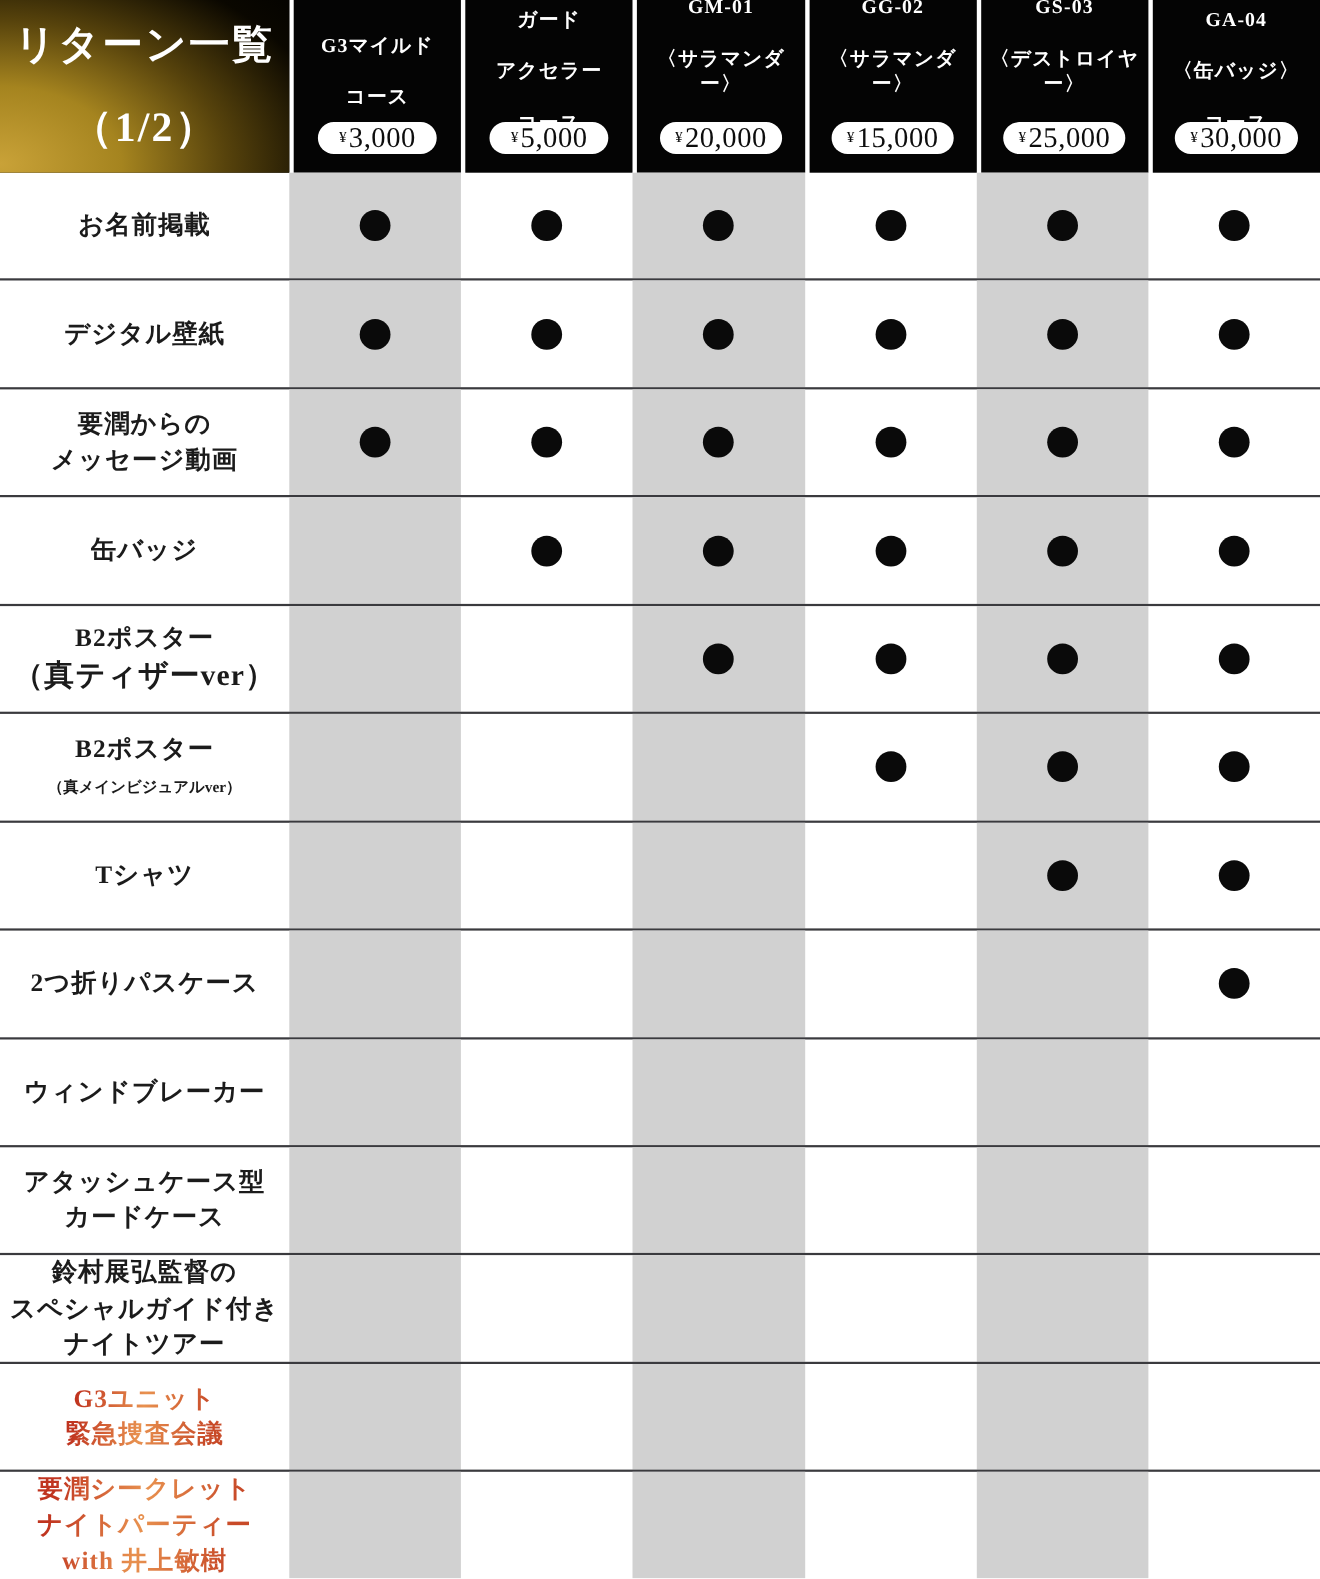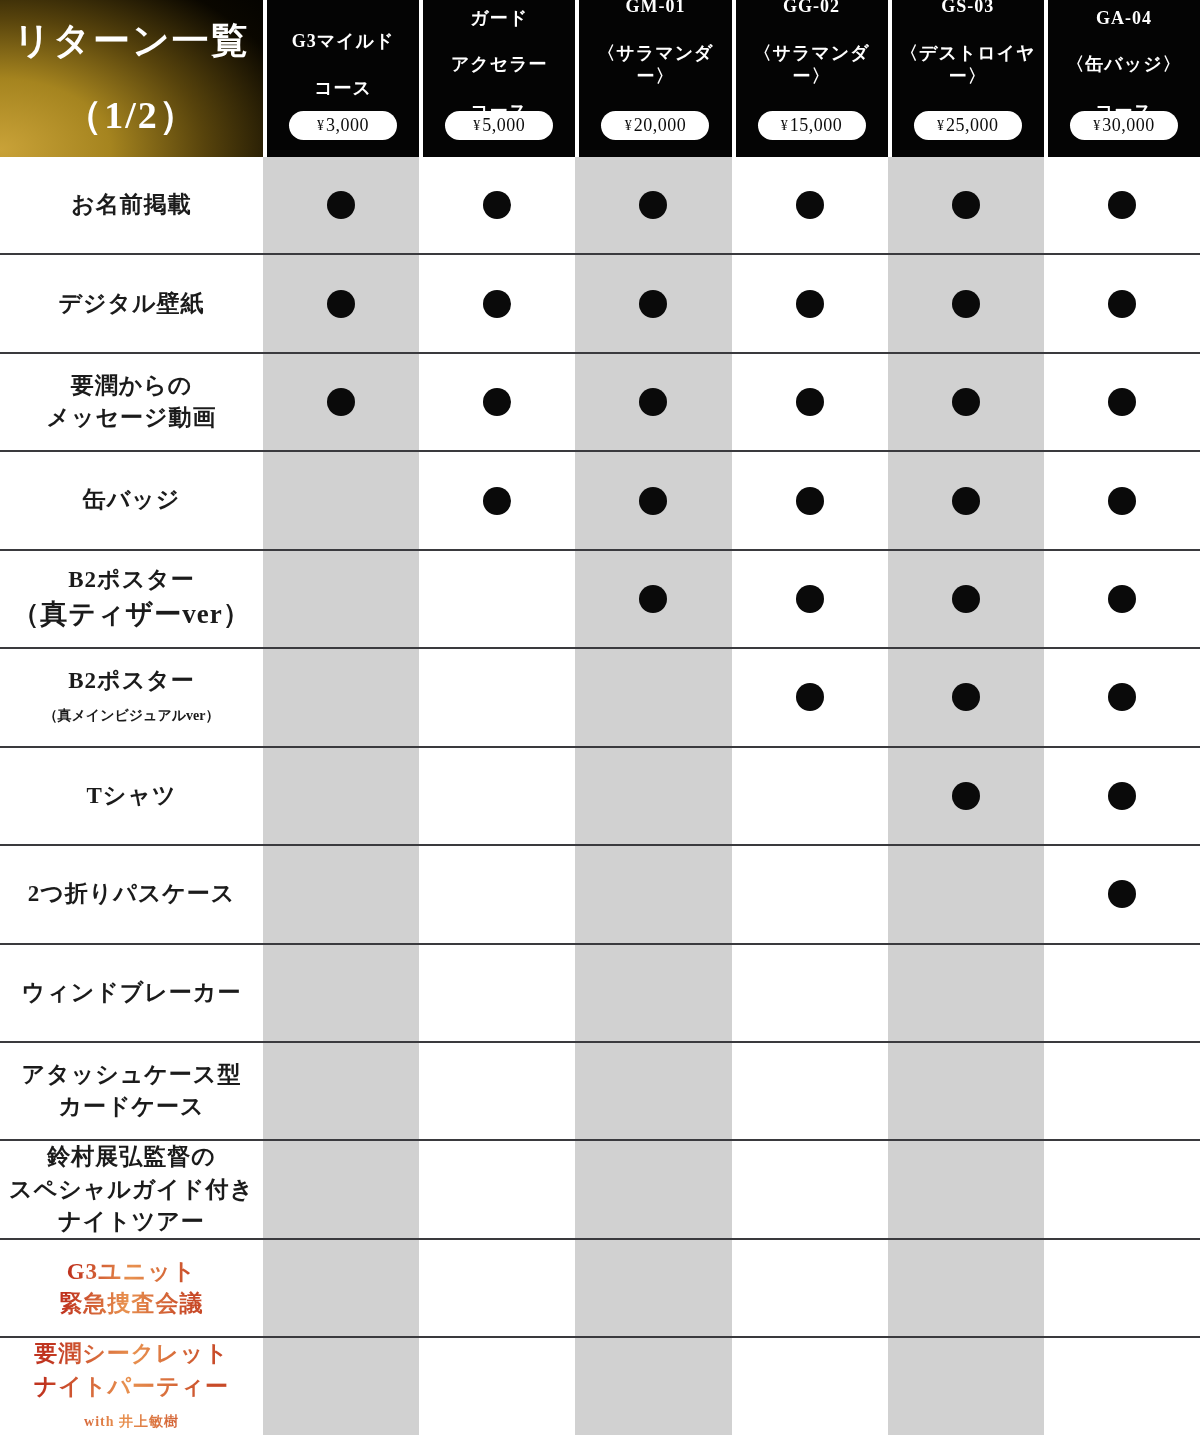--- a/index.html
+++ b/index.html
@@ -37,39 +37,39 @@
   .course-name{
     font-weight:700;font-size:18px;line-height:1.3;letter-spacing:1px;
     height:84px;display:flex;flex-direction:column;align-items:center;justify-content:center;
   }
   .price-pill{
     background:#fff;color:#0d0d0d;border-radius:16px;height:29px;min-width:108px;
     display:flex;align-items:center;justify-content:center;padding:0 14px;margin-top:4px;
     font-weight:400;
   }
   .price-pill .yen{font-size:14px;margin-right:2px;}
-  .price-pill .amount{font-size:18px;letter-spacing:0.5px;}
+  .price-pill .amount{font-size:26px;letter-spacing:0.5px;}
 
   
   .body{display:flex;flex-direction:column;height:1278px;}
   .row{flex:1;display:grid;grid-template-columns:263px repeat(6,1fr);border-top:2px solid var(--line);}
   .row:first-child{border-top:none;}
   .row>div:nth-child(even){background:var(--shade);}
   .label-cell{
     display:flex;align-items:center;justify-content:center;text-align:center;
     font-weight:700;font-size:23px;line-height:1.4;letter-spacing:1px;padding:0 6px;
   }
   .avail-cell{display:flex;align-items:center;justify-content:center;}
   .dot{width:28px;height:28px;border-radius:50%;background:var(--dot);}
 
   
   .r5 .line.l1{font-size:27px;}
   .r6 .line.l1{font-size:14px;letter-spacing:0;}
   .r11{font-size:21px;}
-  .r13 .line.l2{font-size:14px;}
+  .r13 .line.l2{font-size:23px;}
 
   
   .accent .label-inner{
     background:linear-gradient(100deg,var(--accent-from) 8%,var(--accent-mid) 48%,var(--accent-to) 88%);
     -webkit-background-clip:text;background-clip:text;
     -webkit-text-fill-color:transparent;color:transparent;
   }
   @supports not ((-webkit-background-clip:text) or (background-clip:text)){
     .accent .label-inner{color:#d0512c;-webkit-text-fill-color:#d0512c;background:none;}
   }

